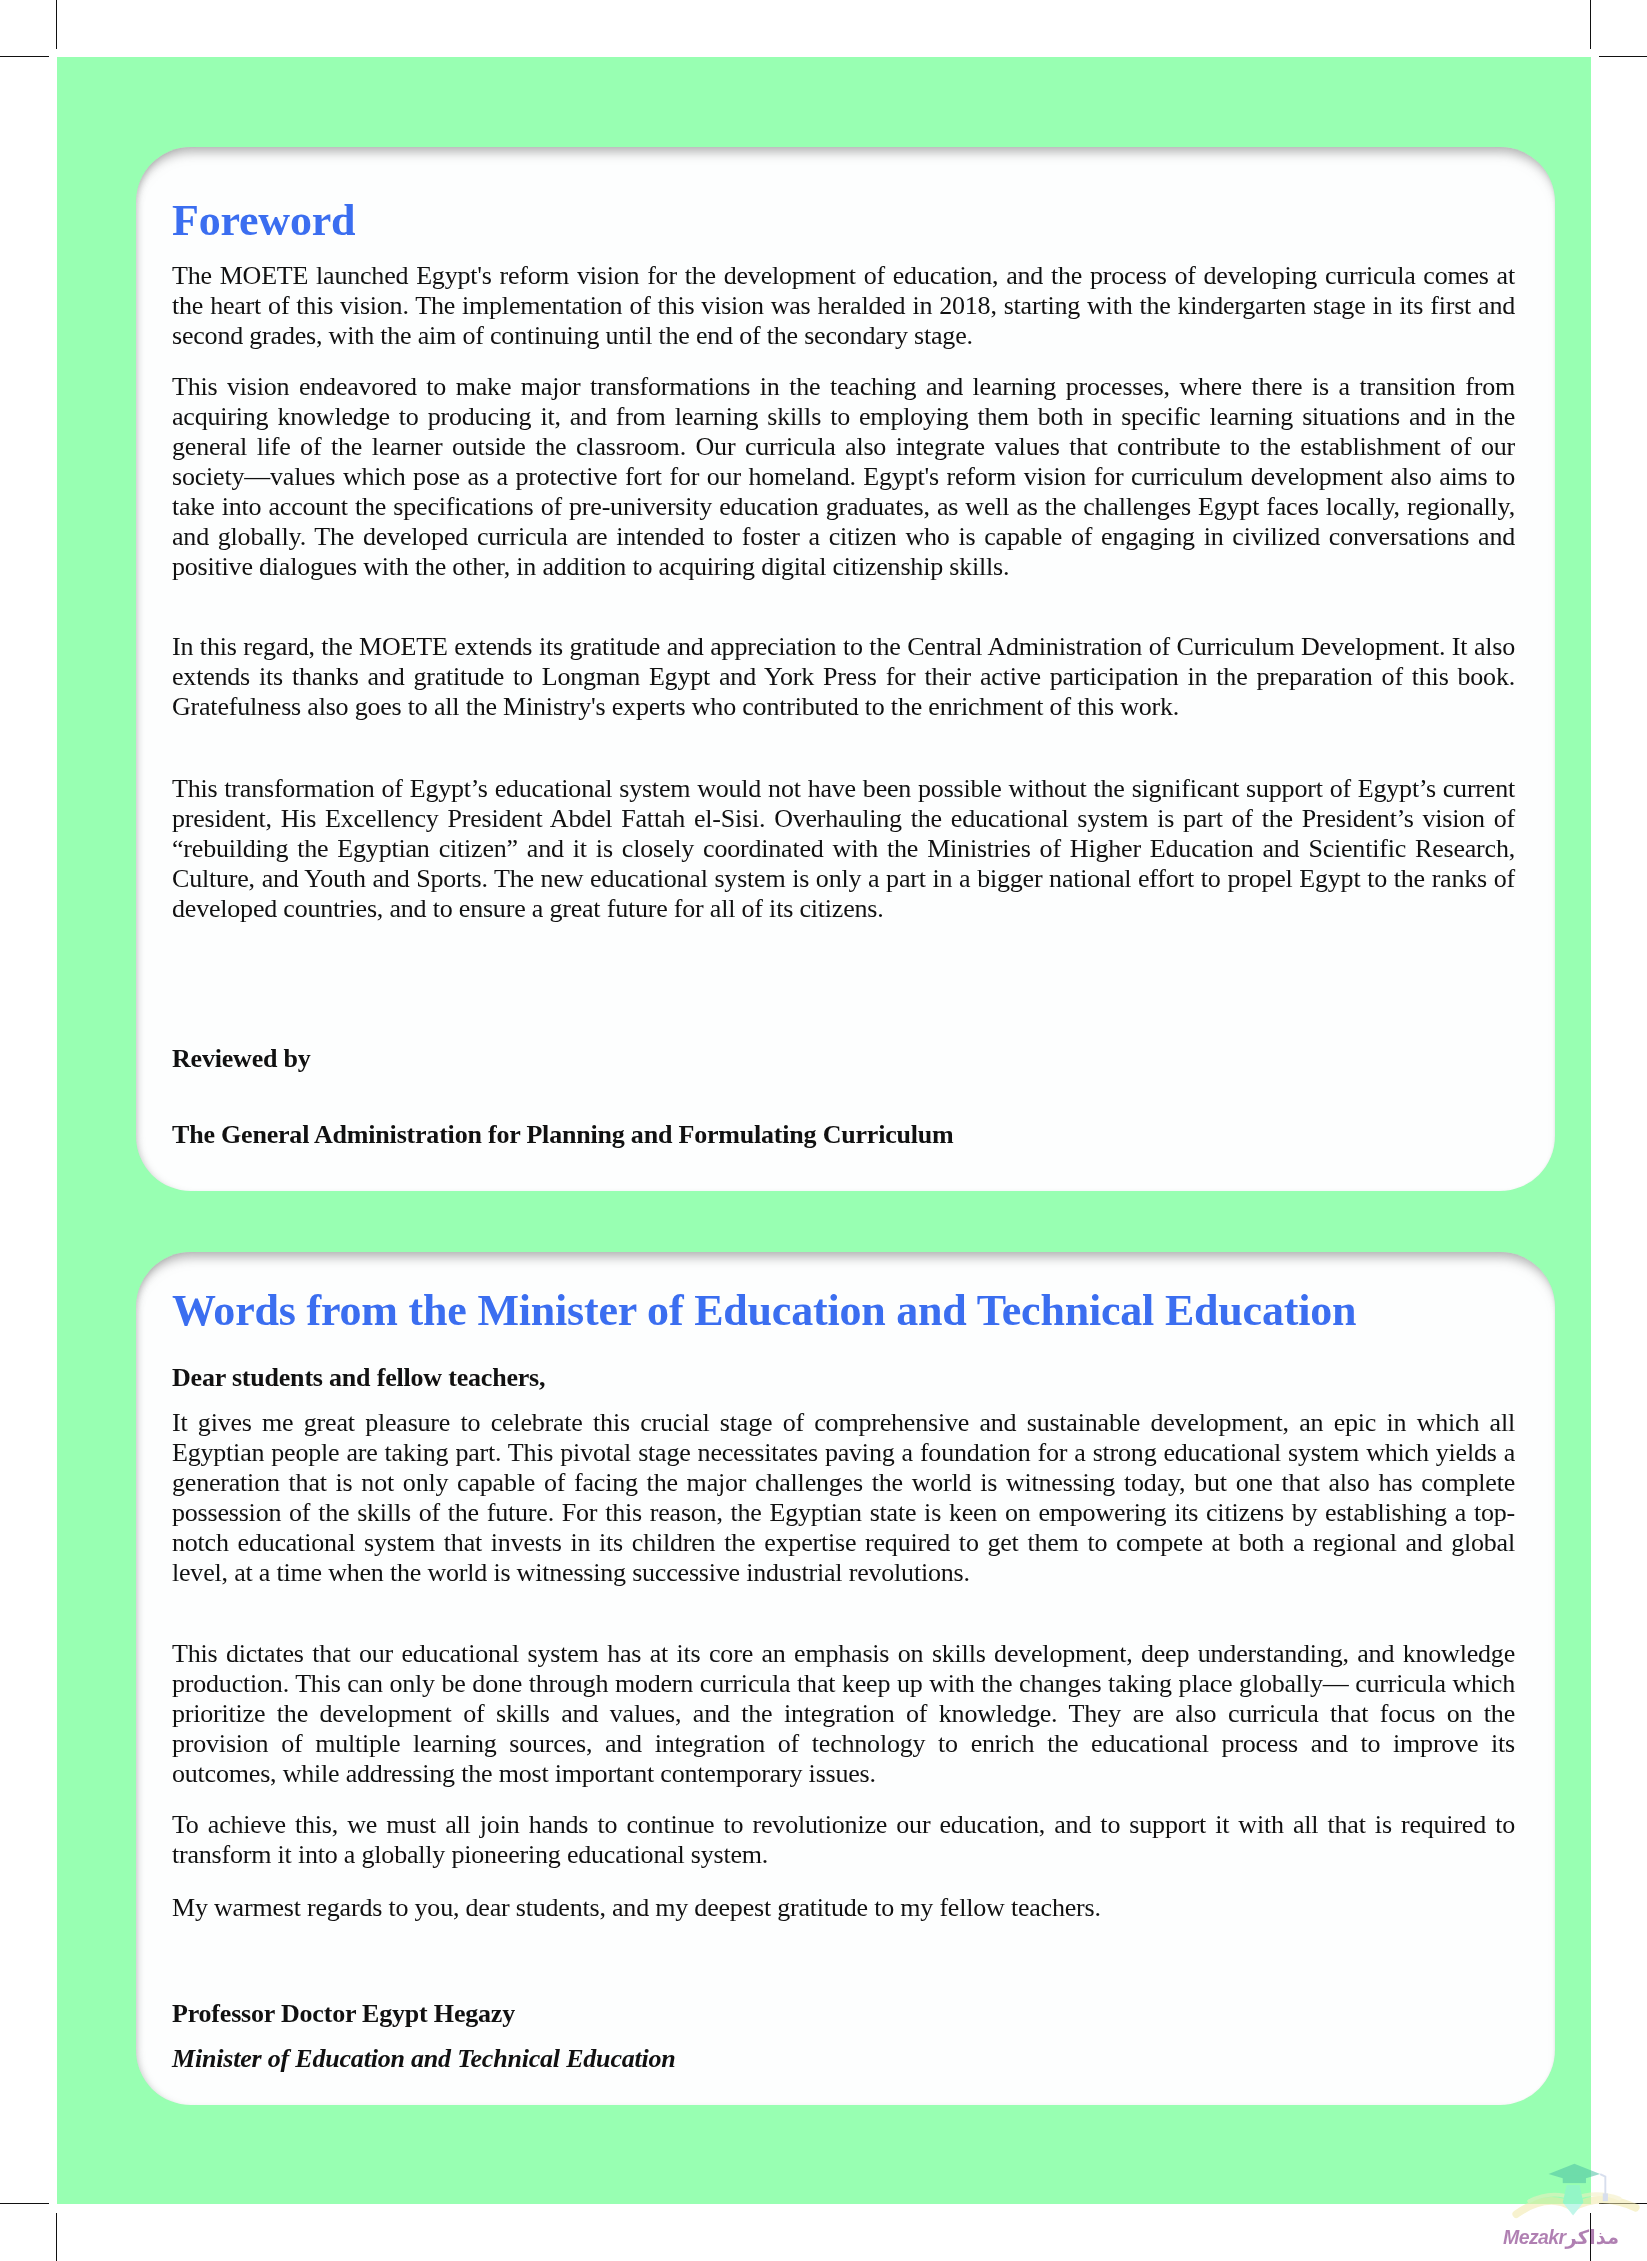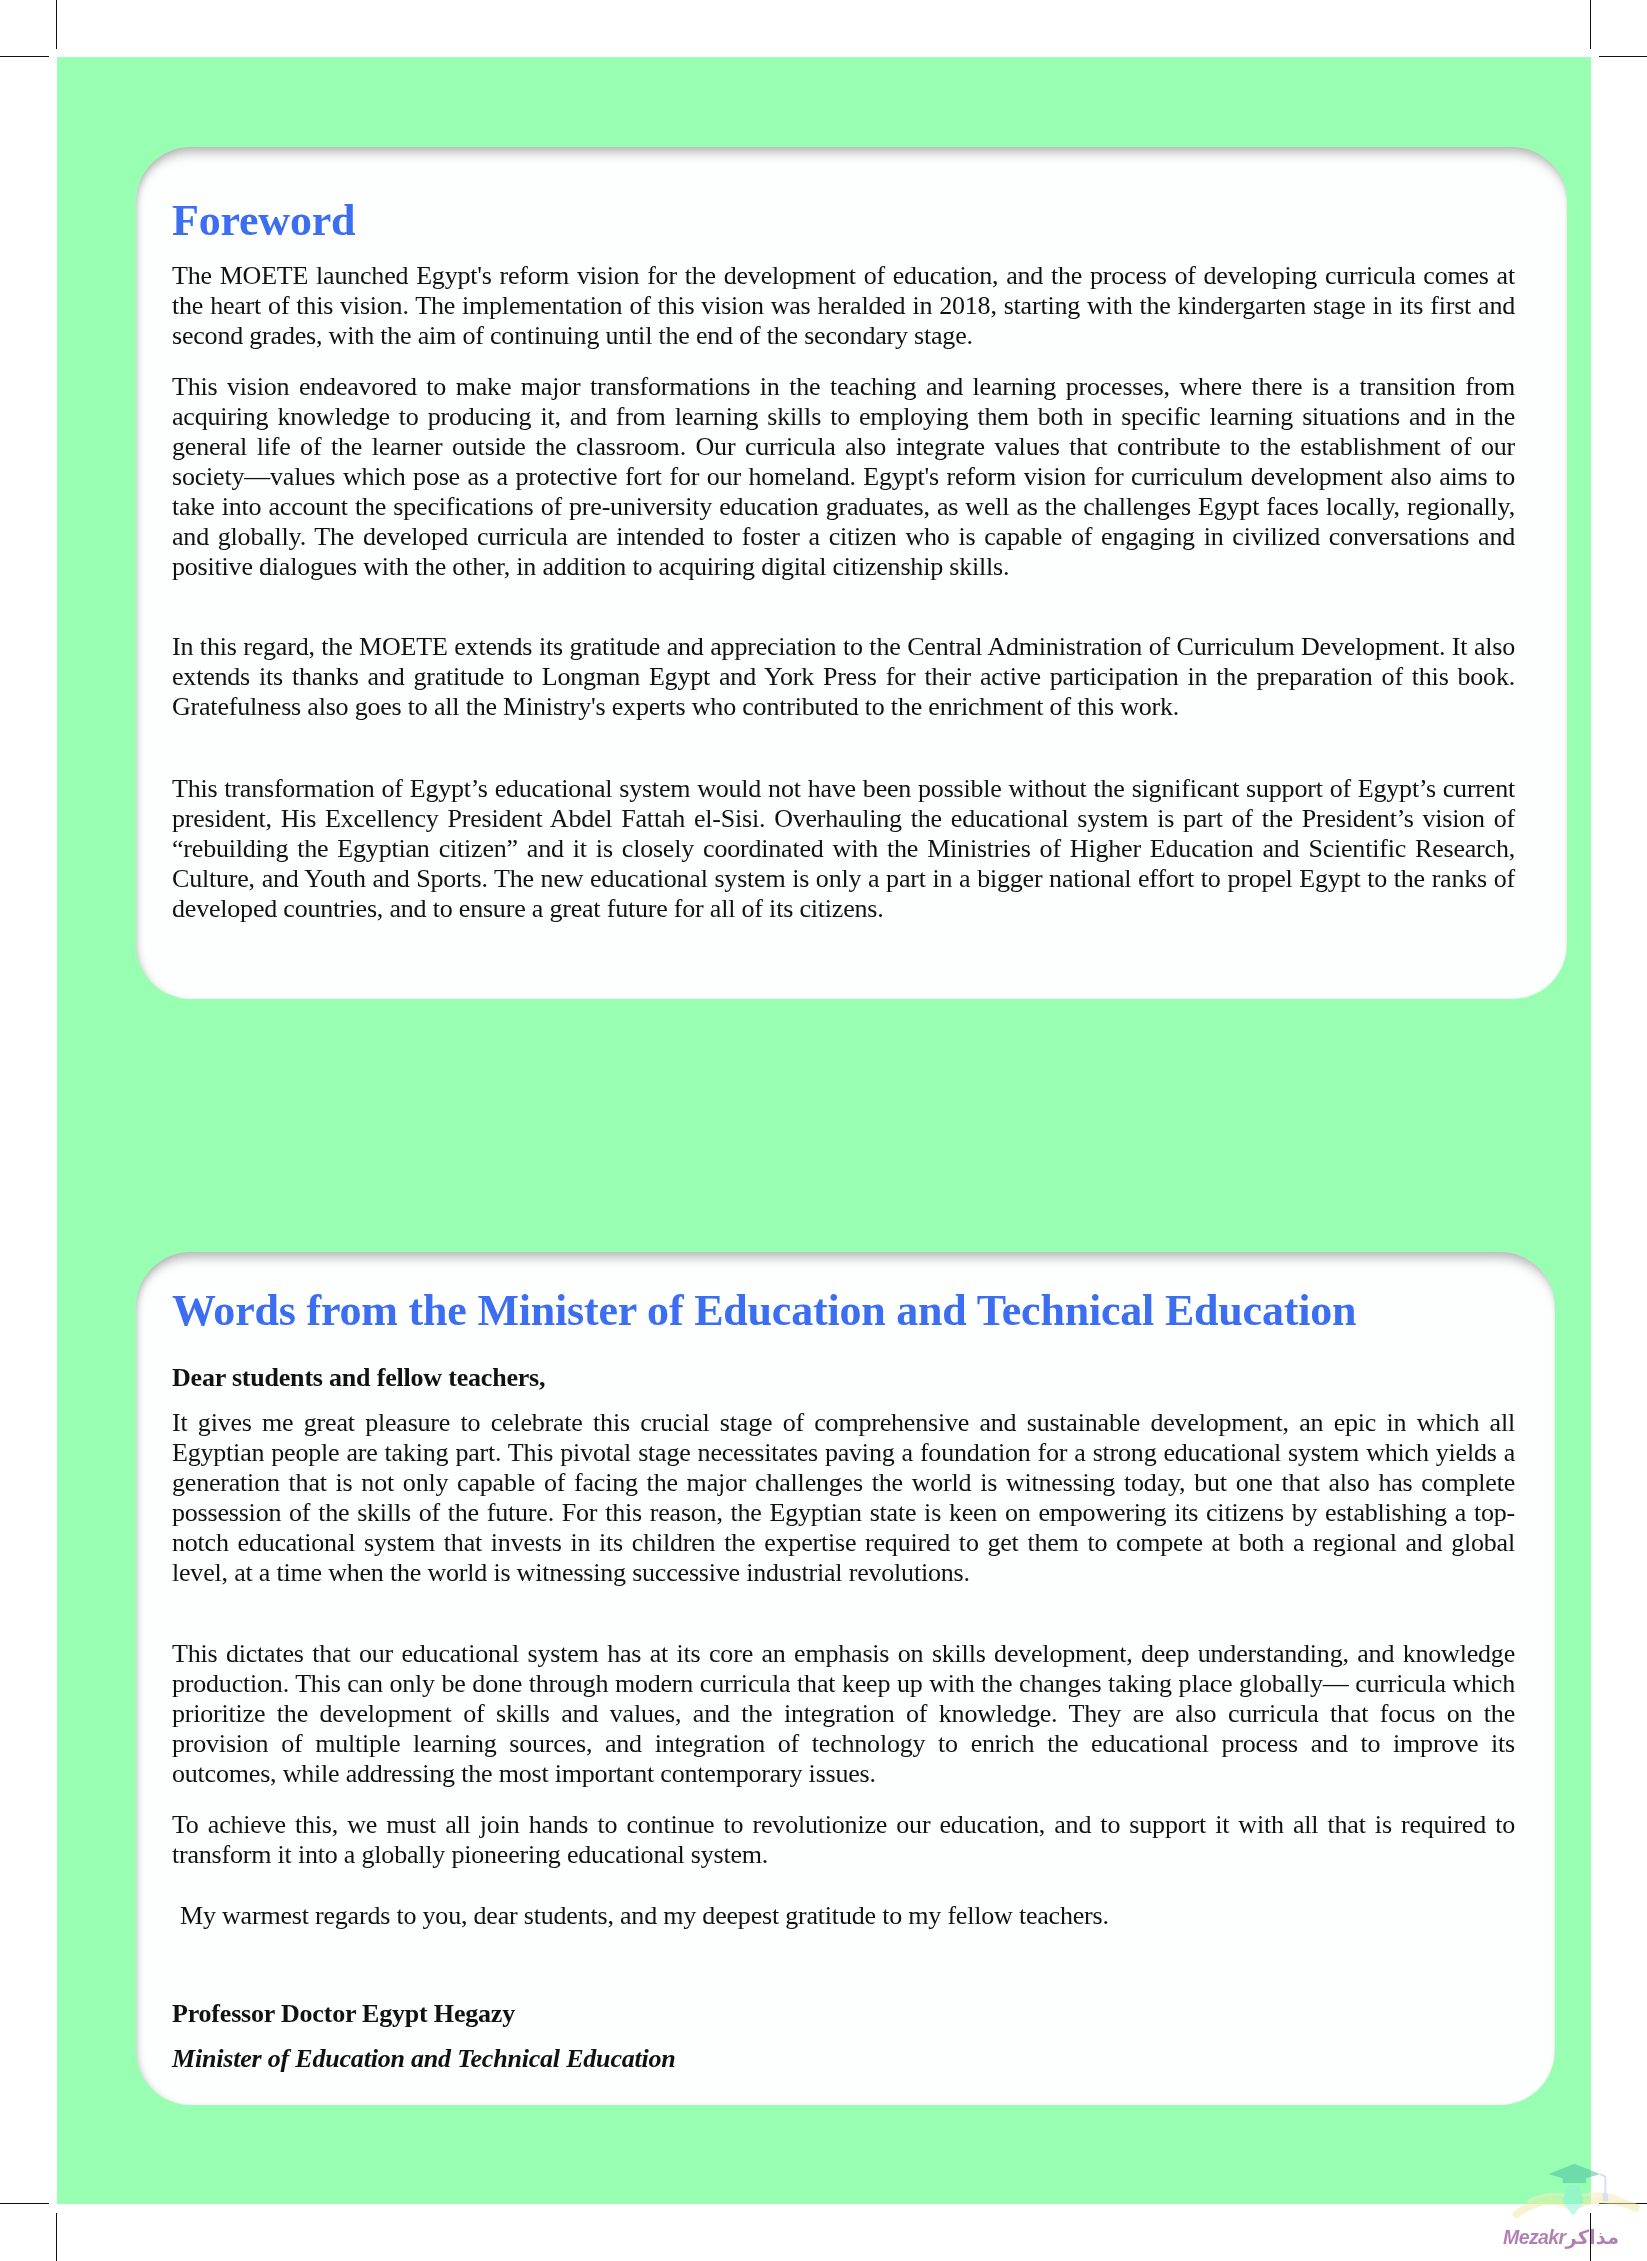--- a/index.html
+++ b/index.html
@@ -35,21 +35,21 @@
     left: 136px;
     width: 1419px;
     background: #fdfefe;
     border-radius: 55px;
     box-shadow:
       inset 0 11.7px 10.4px -6.5px rgba(120,120,120,0.55),
       inset 6.5px 0 7.8px -5.2px rgba(140,140,140,0.45),
       inset -1.3px 0 2.6px -1.3px rgba(160,160,160,0.25);
     overflow: hidden;
   }
-  .card-1 { top: 147px; height: 852px; padding-left: 12px; }
+  .card-1 { top: 147px; height: 1044px; }
   .card-2 { top: 1252px; height: 853px; }
 
   .block {
     position: absolute;
     left: 36px;
     width: 1343px;
     margin-top: 8px;
   }
   .title {
     font-family: "Liberation Serif", "DejaVu Serif", serif;
@@ -125,21 +125,21 @@
 </section>
 
 <section class="card card-2">
   <h1 class="block title" style="margin:0; top:34px;">Words from the Minister of Education and Technical Education</h1>
 
   <div class="block bold-line" style="top:103px;">Dear students and fellow teachers,</div>
 
   <p class="block para" style="margin:0; top:156px;">It gives me great pleasure to celebrate this crucial stage of comprehensive and sustainable development, an epic in which all Egyptian people are taking part. This pivotal stage necessitates paving a foundation for a strong educational system which yields a generation that is not only capable of facing the major challenges the world is witnessing today, but one that also has complete possession of the skills of the future. For this reason, the Egyptian state is keen on empowering its citizens by establishing a top-notch educational system that invests in its children the expertise required to get them to compete at both a regional and global level, at a time when the world is witnessing successive industrial revolutions.</p>
   <p class="block para" style="margin:0; top:387px;">This dictates that our educational system has at its core an emphasis on skills development, deep understanding, and knowledge production. This can only be done through modern curricula that keep up with the changes taking place globally— curricula which prioritize the development of skills and values, and the integration of knowledge. They are also curricula that focus on the provision of multiple learning sources, and integration of technology to enrich the educational process and to improve its outcomes, while addressing the most important contemporary issues.</p>
   <p class="block para" style="margin:0; top:558px;">To achieve this, we must all join hands to continue to revolutionize our education, and to support it with all that is required to transform it into a globally pioneering educational system.</p>
-  <p class="block para" style="margin:8px; top:641px;">My warmest regards to you, dear students, and my deepest gratitude to my fellow teachers.</p>
+  <p class="block para" style="margin:0; top:641px;">My warmest regards to you, dear students, and my deepest gratitude to my fellow teachers.</p>
 
   <div class="block bold-line" style="top:739px;">Professor Doctor Egypt Hegazy</div>
   <div class="block bold-line" style="top:784px;font-style:italic;">Minister of Education and Technical Education</div>
 </section>
 
 <div class="watermark">
   <svg width="144" height="71" viewBox="0 0 222 110">
 
     <path d="M20 90 Q70 55 108 80 Q150 55 205 80" fill="none" stroke="#f1e9a8" stroke-width="12" stroke-linecap="round"></path>
     <path d="M40 70 Q75 52 108 66 Q145 52 180 66" fill="none" stroke="#f4eec0" stroke-width="6" stroke-linecap="round"></path>

